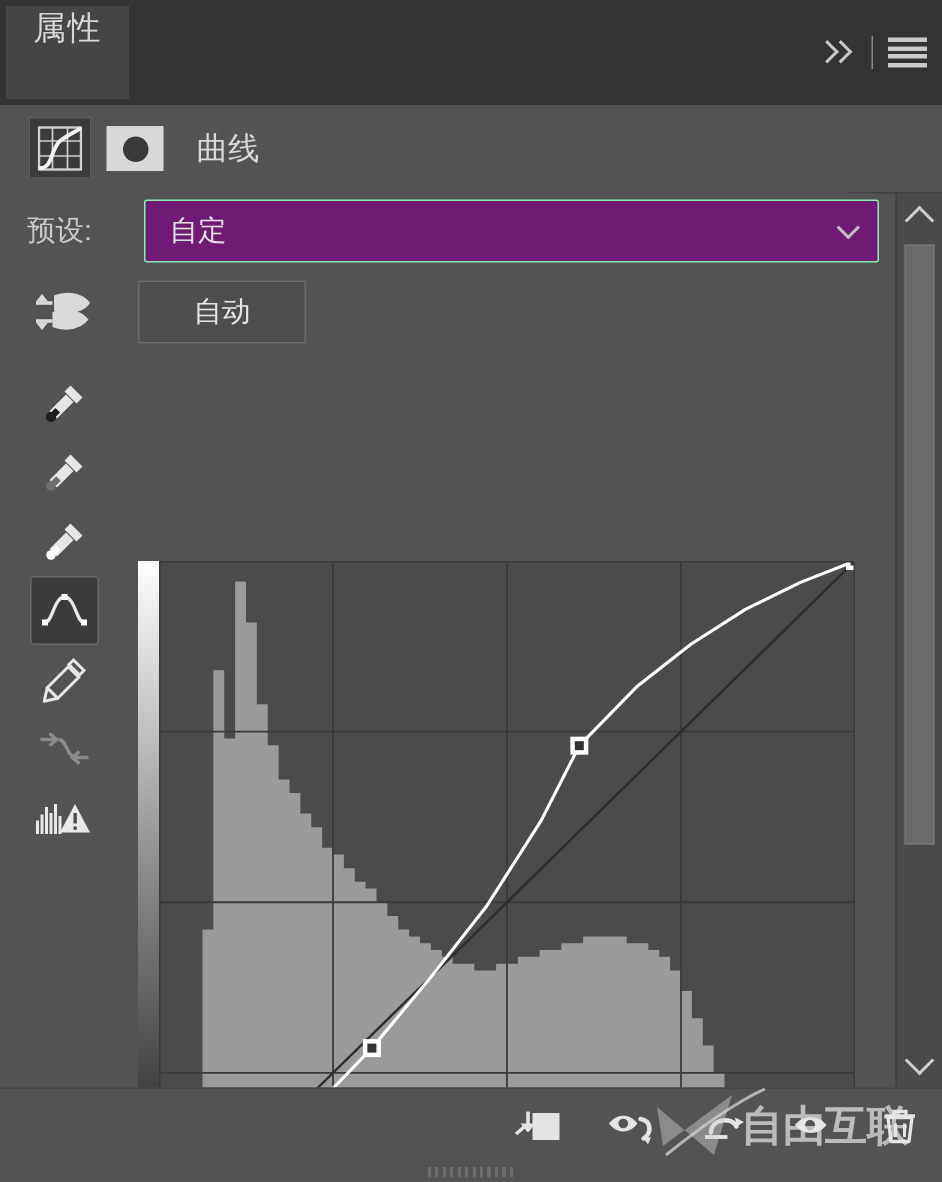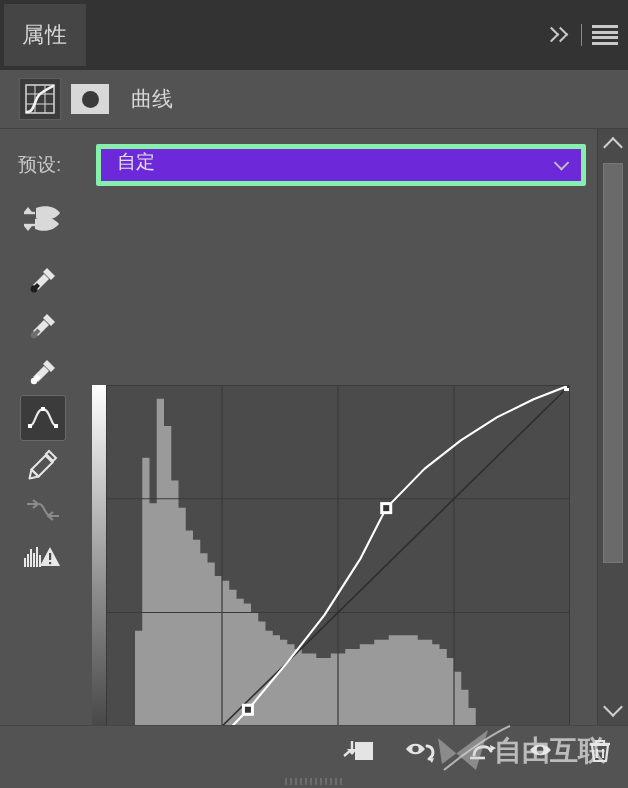--- a/index.html
+++ b/index.html
@@ -20,21 +20,21 @@
   #tabbar {
     position: absolute; left: 0; top: 0;
     width: 628px; height: 70px;
     background: #333333;
     border-bottom: 1px solid #2b2b2b;
   }
   #tab-properties {
     position: absolute; left: 4px; top: 4px;
     width: 82px; height: 62px;
     background: #454545;
-    display: flex; align-items: center; justify-content: center;
+    display: flex; align-items: flex-start; justify-content: center;
   }
   #tab-properties .tab-label {
     color: #d6d6d6;
     font-size: 22px;
     letter-spacing: 1px;
   }
   #tab-right-icons {
     position: absolute; right: 10px; top: 0;
     height: 70px;
     display: flex; align-items: center; gap: 10px;
@@ -94,42 +94,42 @@
     background: #3a3a3a;
   }
   #adj-title {
     margin-left: 22px;
     color: #d7d7d7;
     font-size: 21px;
   }
 
   
   #panel-body {
-    position: absolute; left: 0; top: 129px;
+    position: absolute; left: 0; top: 118px;
     width: 565px; height: 596px;
     background: #535353;
   }
 
   
   #preset-row {
     position: absolute; left: 0; top: 14px;
     width: 596px; height: 44px;
     display: flex; align-items: center;
   }
   #preset-label {
     width: 78px; margin-left: 18px;
     color: #c8c8c8; font-size: 19px;
   }
   .combo {
     position: relative;
-    background: #6d28d9;
-    border: 5px solid #86efac;
+    background: #701a75;
+    border: 1px solid #86efac;
     border-radius: 2px;
     box-sizing: border-box;
-    display: flex; align-items: flex-start;
+    display: flex; align-items: center;
     cursor: pointer;
   }
   .combo .combo-val {
     color: #e0e0e0; font-size: 19px;
     margin-left: 16px;
   }
   .combo .caret {
     position: absolute; right: 14px; top: 50%;
     width: 9px; height: 9px;
     border-right: 2px solid #c0c0c0;
@@ -314,20 +314,21 @@
         <svg width="44" height="34" viewBox="0 0 44 34">
           <path d="M16,6 C26,2 36,5 40,11 C36,17 26,20 16,16 Z" fill="#d9d9d9"></path>
           <path d="M16,18 C26,14 36,17 40,23 C36,29 26,32 16,28 Z" fill="#d9d9d9" opacity="0"></path>
           <path d="M4,11 h11" stroke="#d9d9d9" stroke-width="2.4"></path>
           <path d="M8,5 l4,5 l-8,0 z" fill="#d9d9d9"></path>
           <path d="M4,23 h11" stroke="#d9d9d9" stroke-width="2.4"></path>
           <path d="M8,29 l4,-5 l-8,0 z" fill="#d9d9d9"></path>
           <path d="M15,17 C25,13 34,16 39,22 C34,28 25,31 15,27 Z" fill="#d9d9d9"></path>
         </svg>
       </div>
+      <div id="auto-button">自动</div>
     </div>
 
     <div id="tool-column">
 
       <div class="tool">
         <svg width="36" height="36" viewBox="0 0 36 36">
           <path d="M22,6 l8,8 -4,4 -8,-8 z" fill="#e6e6e6"></path>
           <path d="M19,12 l5,5 -11,11 -5,-5 z" fill="#e6e6e6"></path>
           <path d="M12,21 l3,3 -6,6 -3,-3 z" fill="#1e1e1e"></path>
           <circle cx="9" cy="27" r="3.4" fill="#1e1e1e"></circle>

